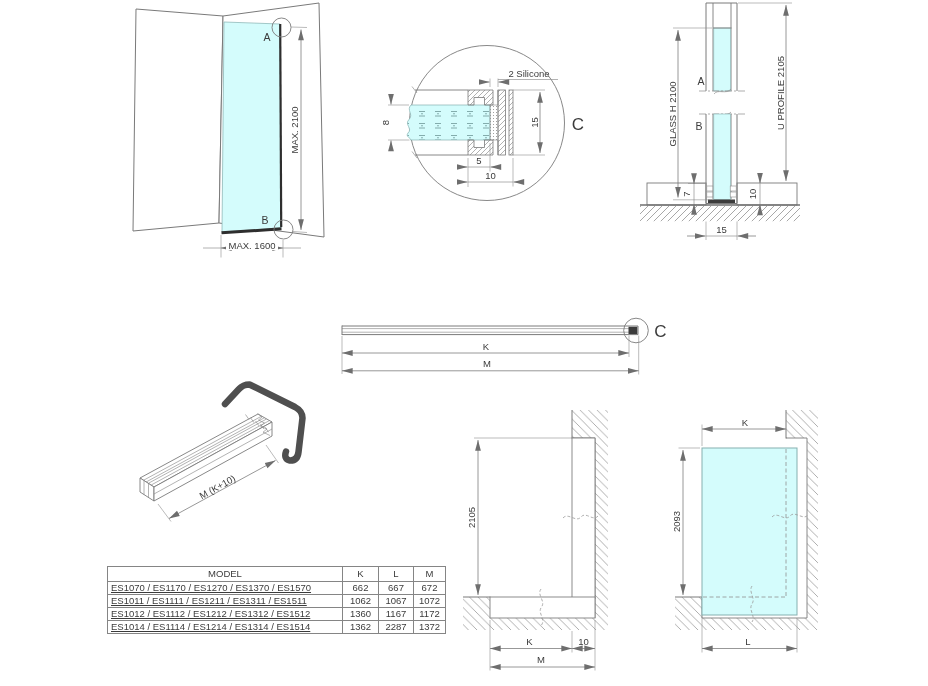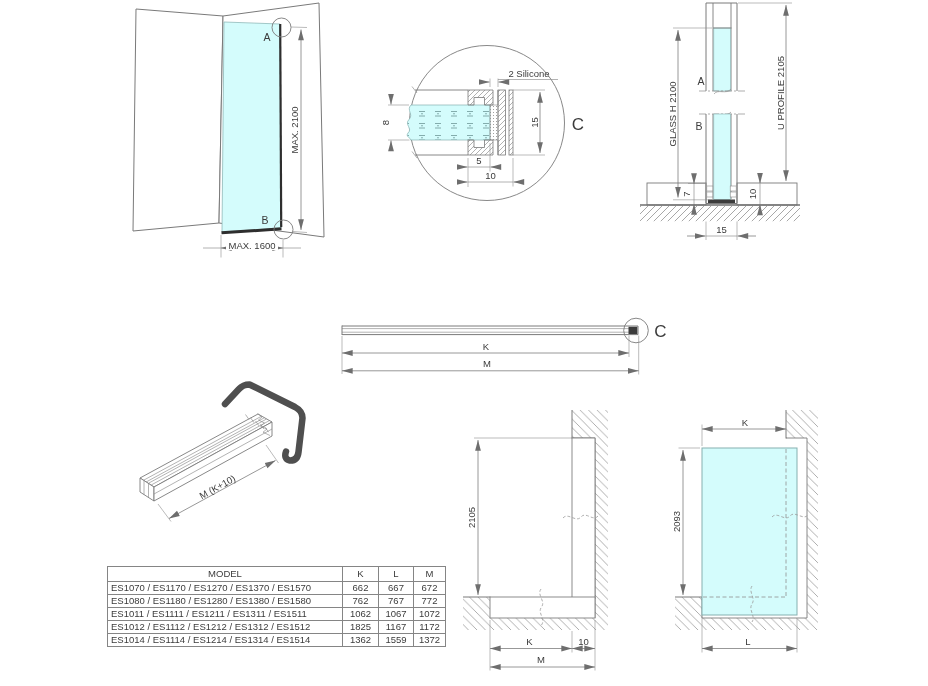--- a/index.html
+++ b/index.html
@@ -20,21 +20,21 @@
   .dsh{stroke:#8f8f8f;stroke-width:.8;fill:none;stroke-dasharray:4 2.5;}
   .sqg{stroke:#9a9a9a;stroke-width:.8;fill:none;stroke-dasharray:3 2;}
   .wht{fill:#fff;}
   .brk{stroke:#8a8a8a;stroke-width:.7;fill:none;stroke-dasharray:7 2 2 2;}
   .tablewrap{position:absolute;left:107px;top:566px;}
   table.sizes{border-collapse:collapse;table-layout:fixed;width:338px;}
   table.sizes th,table.sizes td{border:1px solid #858585;font-size:9.5px;font-weight:normal;
       color:#3b3b3b;height:12px;line-height:12px;padding:0;text-align:center;
       white-space:nowrap;overflow:hidden;}
   table.sizes th{height:14px;}
-  table.sizes td.mdl{text-align:left;padding-left:3px;}
+  table.sizes td.mdl{text-align:left;padding-left:3px;text-decoration:underline;}
 </style>
 </head>
 <body>
 
 <svg width="928" height="686" viewBox="0 0 928 686">
   <defs>
     <marker id="arw" markerUnits="userSpaceOnUse" markerWidth="12" markerHeight="9" refX="11" refY="4.5" orient="auto-start-reverse">
       <path d="M0.3,1.6 L11,4.5 L0.3,7.4 Z" fill="#6e6e6e"></path>
     </marker>
     <pattern id="pHatch" width="5" height="5" patternUnits="userSpaceOnUse">
@@ -282,38 +282,32 @@
       <th>L</th>
       <th>M</th>
     </tr>
     <tr>
       <td class="mdl">ES1070 / ES1170 / ES1270 / ES1370 / ES1570</td>
       <td>662</td>
       <td>667</td>
       <td>672</td>
     </tr>
     <tr>
-      <td class="mdl">ES1080 / ES1180 / ES1280 / ES1380 / ES1580</td>
-      <td>762</td>
-      <td>767</td>
-      <td>772</td>
-    </tr>
-    <tr>
       <td class="mdl">ES1011 / ES1111 / ES1211 / ES1311 / ES1511</td>
       <td>1062</td>
       <td>1067</td>
       <td>1072</td>
     </tr>
     <tr>
       <td class="mdl">ES1012 / ES1112 / ES1212 / ES1312 / ES1512</td>
-      <td>1825</td>
+      <td>1360</td>
       <td>1167</td>
       <td>1172</td>
     </tr>
     <tr>
       <td class="mdl">ES1014 / ES1114 / ES1214 / ES1314 / ES1514</td>
       <td>1362</td>
-      <td>1559</td>
+      <td>2287</td>
       <td>1372</td>
     </tr>
   </tbody>
     </table>
 </div>
 
 </body></html>

